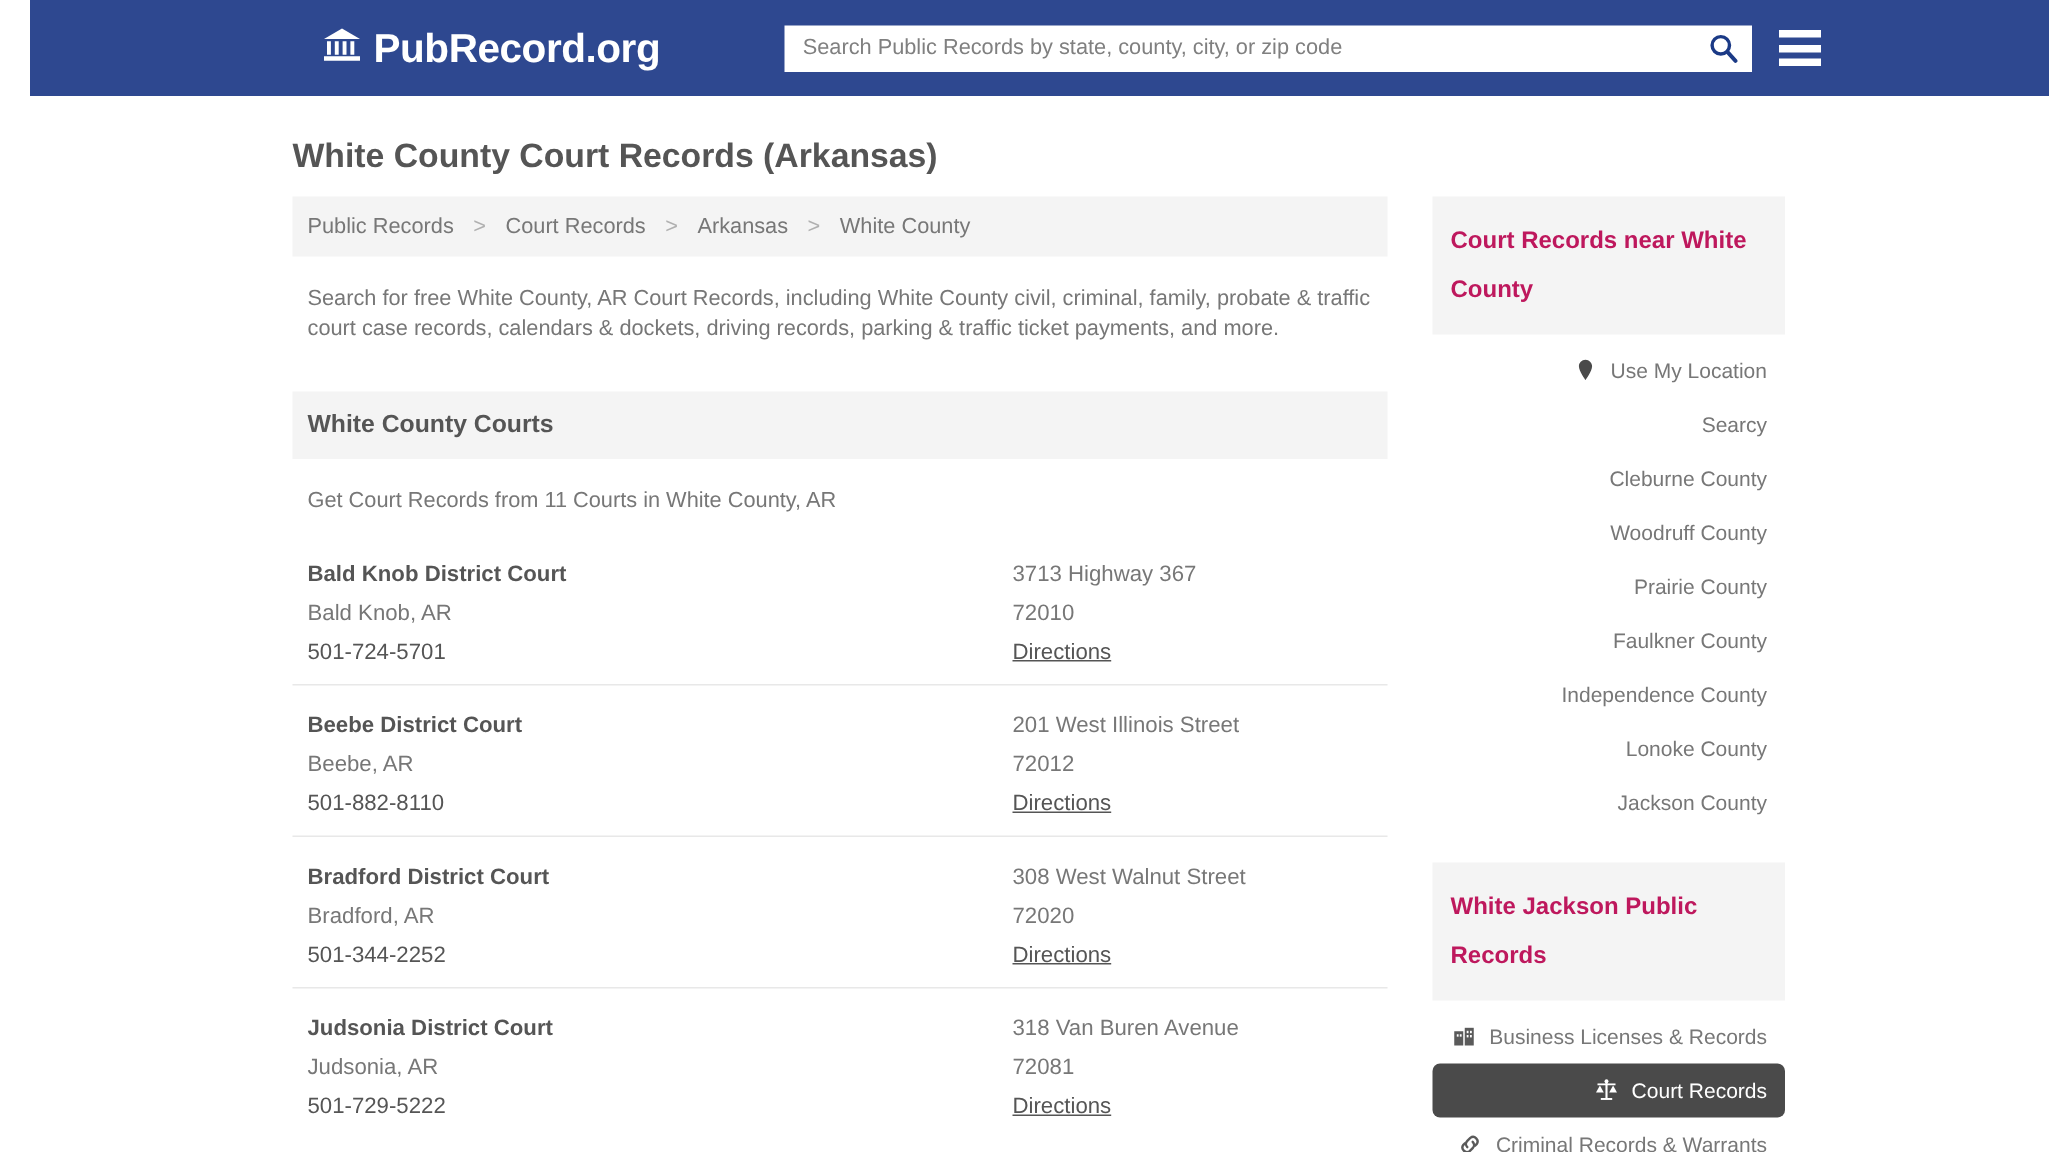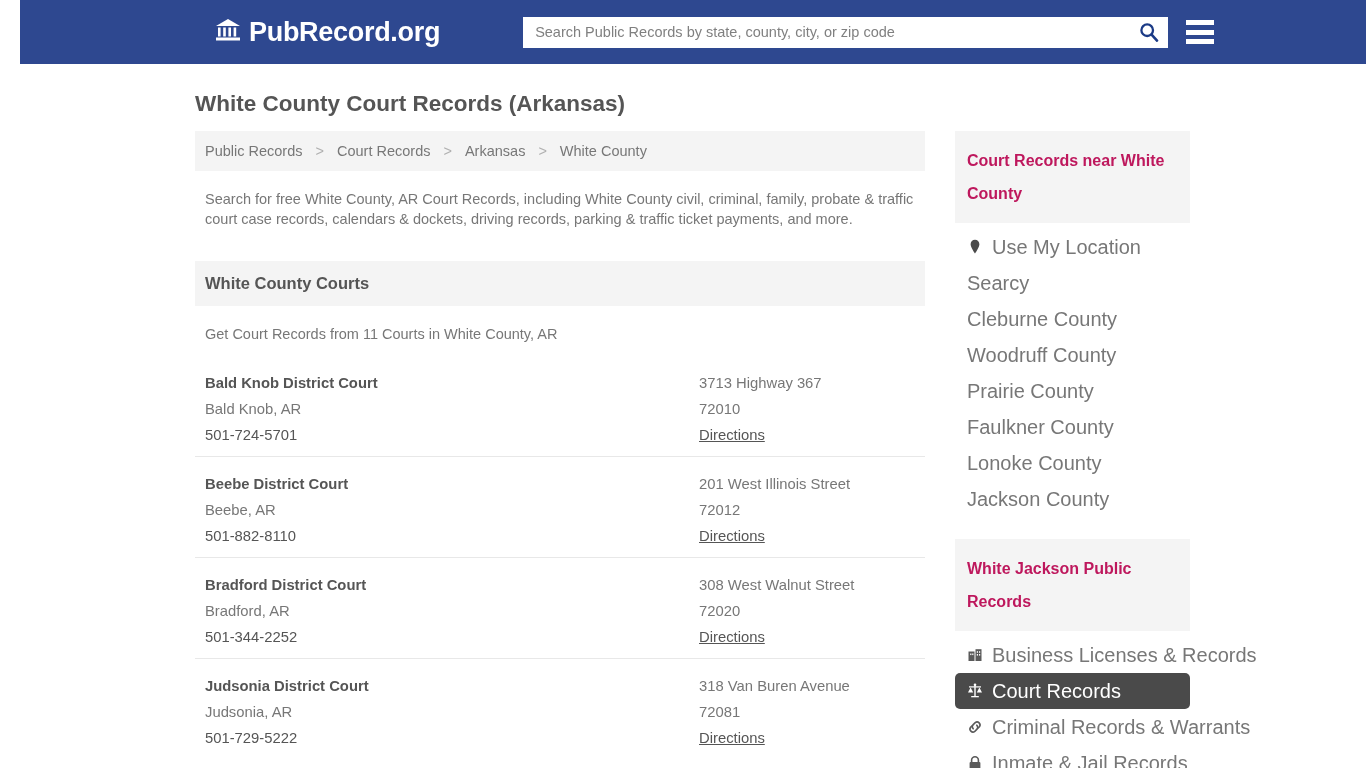--- a/index.html
+++ b/index.html
@@ -161,21 +161,21 @@
 
   
   .court-list { margin-top: 14px; }
   .court-row {
     display: flex;
     border-bottom: 1px solid #e8e8e8;
     padding: 14px 10px 8px 10px;
   }
   .court-row:last-child { border-bottom: none; }
   .court-left { width: 470px; flex: none; }
-  .court-right { flex: 1; margin-left: 24px; }
+  .court-right { flex: 1; }
 
   .court-name {
     font-size: 14.8px;
     font-weight: bold;
     color: #555555;
     line-height: 26px;
   }
   .court-city, .court-zip, .court-street {
     font-size: 14.8px;
     color: #777777;
@@ -204,26 +204,27 @@
     font-weight: bold;
     color: #be185d;
     line-height: 33px;
   }
   .side-list { padding-top: 6px; }
   .side-item {
     display: flex;
     align-items: center;
     gap: 9px;
     padding: 9px 12px;
-    font-size: 20px;
+    font-size: 14px;
     color: #777777;
     text-decoration: none;
     border-radius: 5px;
     line-height: 18px;
     cursor: pointer;
+    justify-content: flex-end;
   }
   .side-item.active {
     background: #4a4a4a;
     color: #ffffff;
   }
   .side-item .si-icon {
     width: 16px;
     height: 16px;
     flex: none;
     display: flex;
@@ -367,20 +368,23 @@
             <a class="side-item" href="#">
               <span class="si-label">Woodruff County</span>
             </a>
             <a class="side-item" href="#">
               <span class="si-label">Prairie County</span>
             </a>
             <a class="side-item" href="#">
               <span class="si-label">Faulkner County</span>
             </a>
             <a class="side-item" href="#">
+              <span class="si-label">Independence County</span>
+            </a>
+            <a class="side-item" href="#">
               <span class="si-label">Lonoke County</span>
             </a>
             <a class="side-item" href="#">
               <span class="si-label">Jackson County</span>
             </a>
           </div>
       </div>
 
       <div class="side-box records">
         <div class="side-head">White Jackson Public Records</div>

